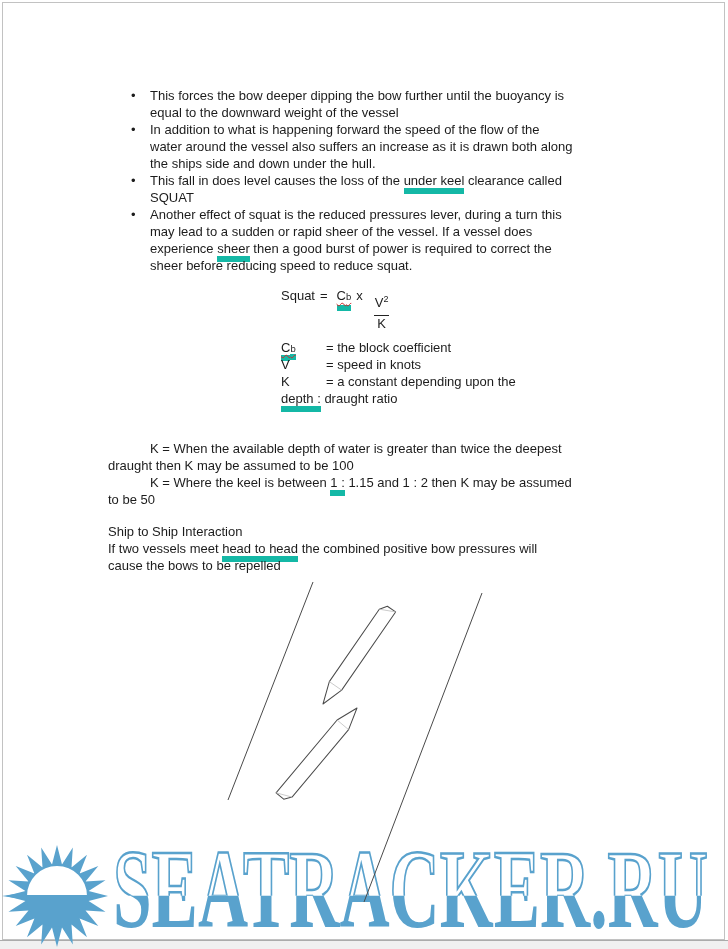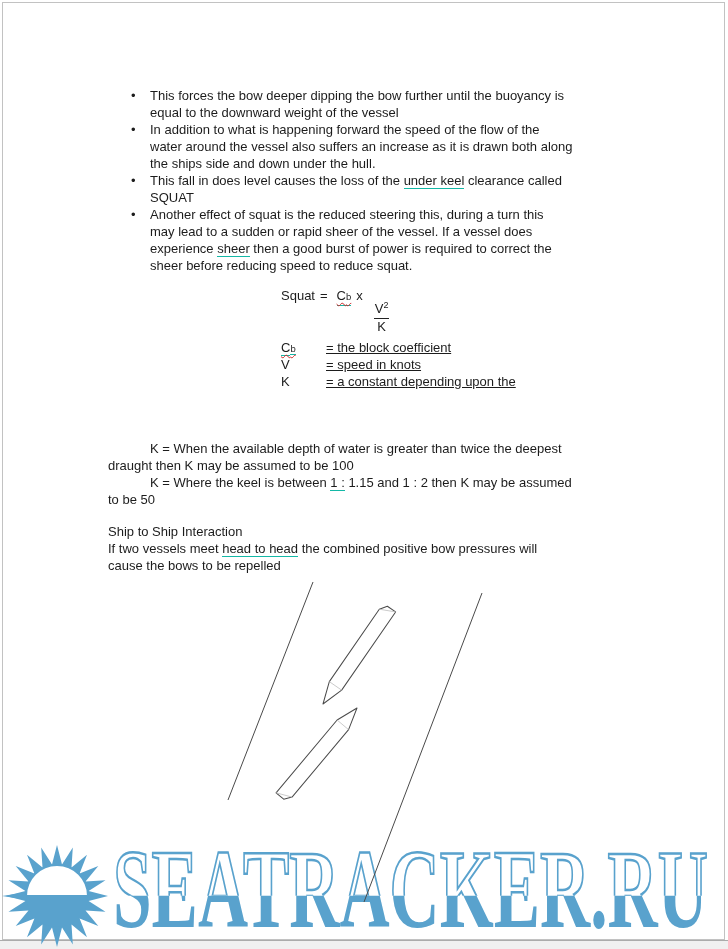--- a/index.html
+++ b/index.html
@@ -10,35 +10,35 @@
   .page-border{
     position:absolute;left:2px;top:2px;width:723px;height:938px;
     border:1px solid #c2c2c2;box-sizing:border-box;z-index:0;
   }
   .bottom-strip{
     position:absolute;left:0;top:940px;right:0;bottom:0;
     background:#f0f0f0;border-top:1px solid #ababab;z-index:1;
   }
   .doc{position:absolute;z-index:2;font-size:13px;line-height:17px;}
   [data-rich] > div{height:17px;white-space:pre;}
-  .u{border-bottom:1px solid #14b8a6;}
+  .u{border-bottom:6px solid #14b8a6;}
   .sq{text-decoration:underline;text-decoration-style:wavy;text-decoration-color:#cc2a2a;text-decoration-thickness:1px;text-underline-offset:2px;}
   .sub{font-size:9.5px;}
   .ind{text-indent:42px;}
   .defrow{position:relative;}
-  .defrow .def{position:absolute;left:45px;top:0;text-decoration:underline;}
+  .defrow .def{position:absolute;left:45px;top:0;}
   .bullet-list{left:130px;top:87px;width:520px;}
   .bullet{position:relative;padding-left:20px;}
   .bullet .marker{position:absolute;left:1px;top:0;}
   .formula-block{left:281px;top:287px;display:flex;align-items:flex-start;}
   .formula-block .m1{margin-right:5px;}
   .formula-block .m2{margin-right:9px;}
   .formula-block .m3{margin:0 5px 0 5px;}
   .frac{display:inline-flex;flex-direction:column;align-items:center;margin-left:6px;}
-  .frac .fnum{border-bottom:1px solid #222;padding:0 1px;line-height:18px;margin-top:9px;}
+  .frac .fnum{border-bottom:1px solid #222;padding:0 1px;line-height:24px;}
   .frac .fden{line-height:16px;}
   sup{font-size:9px;}
   .definitions{left:281px;top:339px;width:300px;}
   .k-notes{left:108px;top:440px;width:560px;}
   .heading{left:108px;top:523px;font-weight:normal;}
   .intro{left:108px;top:540px;width:560px;}
   .diagram{position:absolute;left:0;top:0;z-index:3;pointer-events:none;}
   .watermark{position:absolute;left:0;top:0;width:664px;height:949px;z-index:2;}
   .wm-textbox{position:absolute;left:113px;top:833px;width:615px;height:112px;}
   .wm-layer{
@@ -76,21 +76,21 @@
   <div class="bullet">
     <span class="marker">•</span>
     <div data-rich="bullets.2.lines">
         <div><span>This fall in does level causes the loss of the </span><span class="u">under keel</span><span> clearance called</span></div>
         <div><span>SQUAT</span></div>
       </div>
   </div>
   <div class="bullet">
     <span class="marker">•</span>
     <div data-rich="bullets.3.lines">
-        <div><span>Another effect of squat is the reduced steering this, during a turn this</span></div>
+        <div><span>Another effect of squat is the reduced pressures lever, during a turn this</span></div>
         <div><span>may lead to a sudden or rapid sheer of the vessel. If a vessel does</span></div>
         <div><span>experience </span><span class="u">sheer</span><span> then a good burst of power is required to correct the</span></div>
         <div><span>sheer before reducing speed to reduce squat.</span></div>
       </div>
   </div>
 </div>
 
 <div class="doc formula-block">
   <span class="m1">Squat</span>
   <span class="m2">=</span>
@@ -99,20 +99,21 @@
   <span class="frac">
     <span class="fnum"><span>V</span><sup>2</sup></span>
     <span class="fden">K</span>
   </span>
 </div>
 
 <div class="doc definitions" data-rich="definitions.lines">
     <div class="defrow"><span class="u sq">C</span><span class="u sq sub">b</span><span class="def">= the block coefficient</span></div>
     <div class="defrow"><span>V</span><span class="def">= speed in knots</span></div>
     <div class="defrow"><span>K</span><span class="def">= a constant depending upon the</span></div>
+    <div><span class="u">depth :</span><span> draught ratio</span></div>
   </div>
 
 <div class="doc k-notes" data-rich="k_notes.lines">
     <div class="ind"><span>K = When the available depth of water is greater than twice the deepest</span></div>
     <div><span>draught then K may be assumed to be 100</span></div>
     <div class="ind"><span>K = Where the keel is between </span><span class="u">1 :</span><span> 1.15 and 1 : 2 then K may be assumed</span></div>
     <div><span>to be 50</span></div>
   </div>
 
 <div class="doc heading">Ship to Ship Interaction</div>

